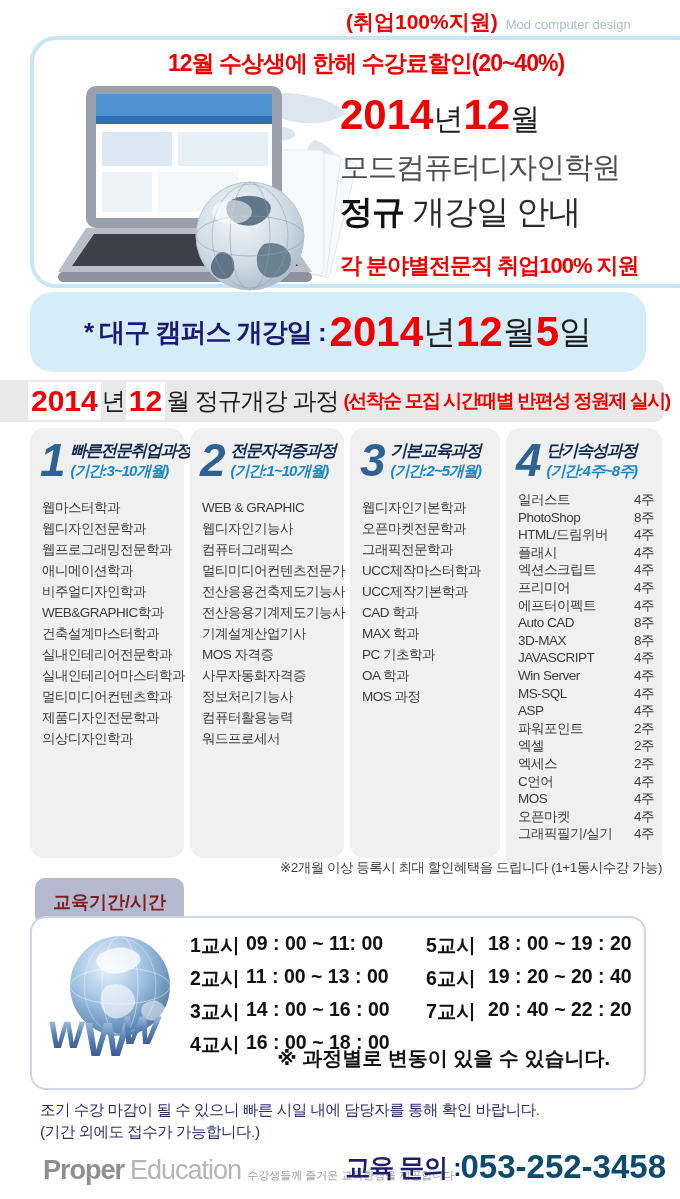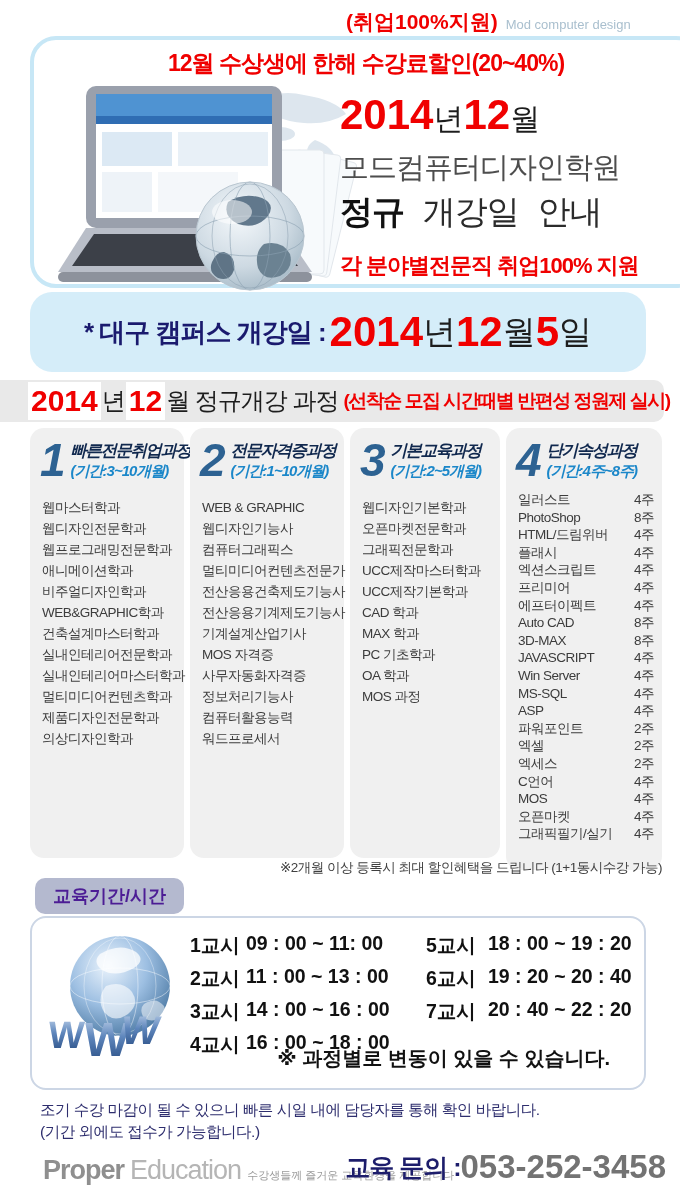--- a/index.html
+++ b/index.html
@@ -18,21 +18,21 @@
     position:absolute; left:30px; top:36px; width:672px; height:252px;
     border:4px solid #c7e7f6; border-radius:26px; background:#ffffff;
   }
   .discount { text-align:center; margin-top:8px; color:#f00000; font-weight:800; font-size:23px; letter-spacing:-1px; }
   .hero-art { position:absolute; left:-6px; top:44px; }
   .hero-text { position:absolute; left:306px; top:52px; white-space:nowrap; }
   .date-line { line-height:46px; }
   .date-line .big { color:#f00000; font-weight:800; font-size:42px; }
   .date-line .unit { color:#1d1d1d; font-size:30px; }
   .academy { margin-top:1px; color:#4d4d4d; font-size:29px; letter-spacing:-1px; }
-  .title-line { margin-top:2px; font-size:33px; color:#2b2b2b; letter-spacing:-1px;font-family:Liberation Mono, monospace; }
+  .title-line { margin-top:2px; font-size:33px; color:#2b2b2b; letter-spacing:-1px; }
   .title-line .b { font-weight:800; color:#111; }
   .support-line { margin-top:16px; color:#f00000; font-weight:800; font-size:22px; letter-spacing:-1px; }
 
   
   .campus-banner {
     position:absolute; left:30px; top:292px; width:616px; height:80px;
     background:#d5edf9; border-radius:22px; display:flex; align-items:center; justify-content:center;
     white-space:nowrap;
   }
   .campus-banner .label { color:#1a1a6e; font-weight:800; font-size:26px; letter-spacing:-1px; margin-right:4px; }
@@ -62,21 +62,21 @@
   .item { display:flex; justify-content:space-between; font-size:13.5px; color:#3c3c3c; line-height:21px; letter-spacing:-0.5px; white-space:nowrap; }
   .col--compact .col-items { margin-top:10px; }
   .col--compact .item { line-height:17.6px; }
   .item .weeks { color:#3c3c3c; }
 
   .note-discount { position:absolute; right:18px; top:859px; font-size:13.5px; color:#3f3f3f; letter-spacing:-0.5px; }
 
   
   .tab {
     position:absolute; left:35px; top:878px; background:#b4b9cf; border-radius:10px;
-    padding:6px 18px; font-weight:800; font-size:18px; color:#4c1d95;
+    padding:12px 18px; font-weight:800; font-size:18px; color:#7f1d1d;
   }
   .schedule-box {
     position:absolute; left:30px; top:916px; width:616px; height:174px; background:#ffffff;
     border:2px solid #ccd6e5; border-radius:16px;
   }
   .globe-art { position:absolute; left:14px; top:8px; }
   .sched {
     position:absolute; left:158px; top:14px;
     display:grid; grid-template-columns:56px 180px 62px 200px; row-gap:6px;
     font-weight:800; font-size:19.5px; color:#111; white-space:nowrap;
@@ -85,21 +85,21 @@
 
   
   .f-line1 { position:absolute; left:40px; top:1100px; color:#2e2e6e; font-size:15.5px; letter-spacing:-0.5px; }
   .f-line2 { position:absolute; left:40px; top:1122px; color:#2e2e6e; font-size:15.5px; letter-spacing:-0.5px; }
   .logo { position:absolute; left:43px; top:1155px; display:flex; align-items:baseline; gap:6px; white-space:nowrap; }
   .logo .p  { color:#8f8f8f; font-weight:800; font-size:27px; letter-spacing:-1px; }
   .logo .e  { color:#b5b5b5; font-size:27px; letter-spacing:-1px; }
   .logo .tag { color:#9a9a9a; font-size:11px; }
   .contact { position:absolute; right:14px; top:1148px; display:flex; align-items:center; white-space:nowrap; }
   .contact .lbl { color:#1d1d6b; font-weight:800; font-size:25px; letter-spacing:-1px; }
-  .contact .phone { color:#737373; font-weight:800; font-size:33px; letter-spacing:0px; }
+  .contact .phone { color:#0c4a6e; font-weight:800; font-size:33px; letter-spacing:0px; }
 </style>
 </head>
 <body>
 
 <div class="page">
 
   <div class="top-note">
     <span class="jobs">(취업100%지원)</span>
     <span class="brand">Mod computer design</span>
   </div>

